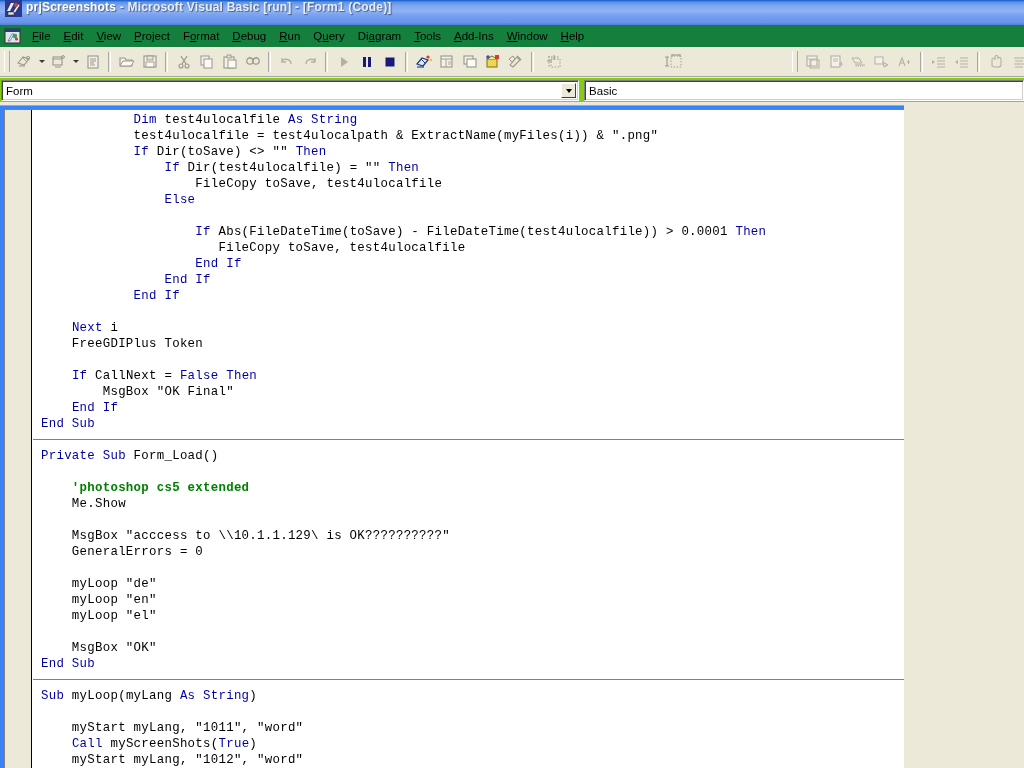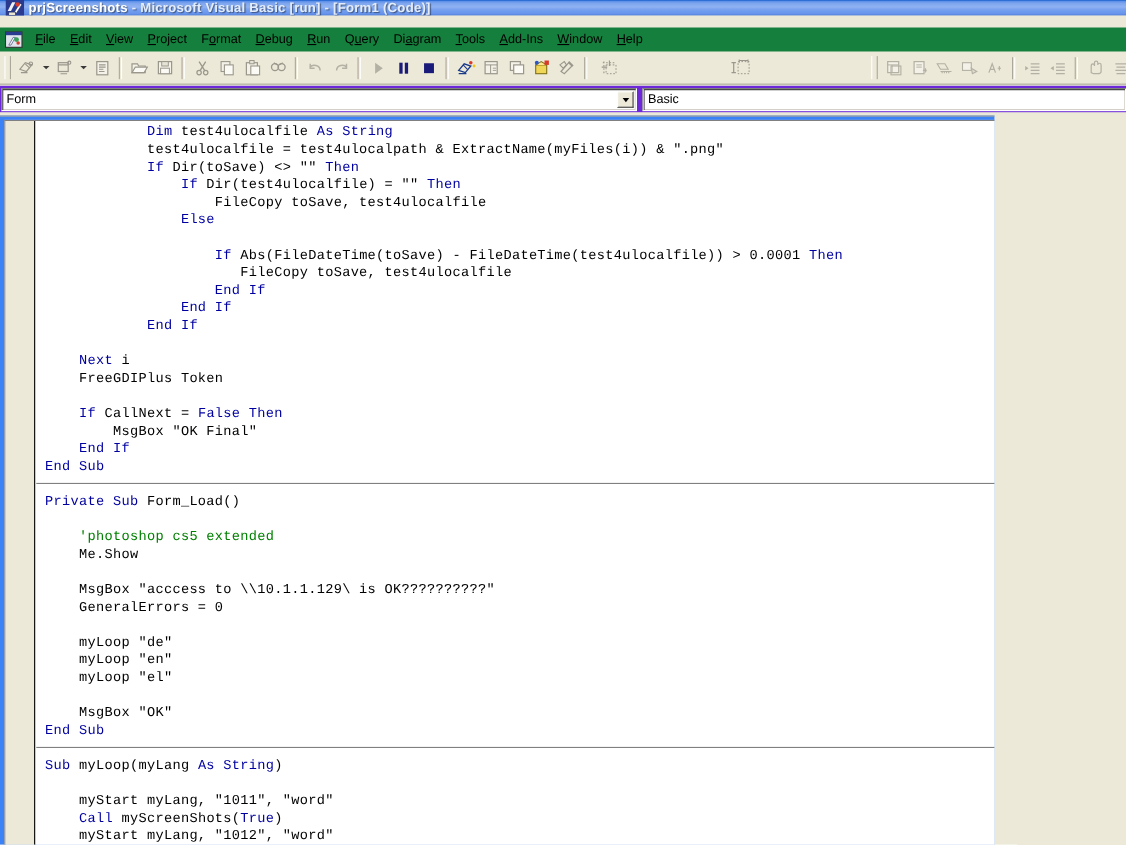--- a/index.html
+++ b/index.html
@@ -13,25 +13,25 @@
   #app {
     position: relative;
     width: 1024px; height: 768px;
     overflow: hidden;
     background: #ece9d8;
   }
 
   
   .titlebar {
     position: absolute; left: 0; top: 0;
-    width: 1024px; height: 14px;
+    width: 1024px; height: 25px;
     background: linear-gradient(to bottom,
        #0e58c8 0%, #5c8fe8 8%, #7ea6ee 22%, #8fb2f2 46%,
        #7ba3ef 58%, #6f9bee 75%, #6793ec 90%, #4f7fd8 100%);
-    display: flex; align-items: center;
+    display: flex; align-items: flex-start;
     box-sizing: border-box;
     padding-left: 3px;
     overflow: hidden;
   }
   .title-icon {
     width: 17px; height: 17px;
     margin: 0 4px 0 2px;
     position: relative;
     flex: none;
   }
@@ -110,21 +110,21 @@
     border-left: 3px solid transparent;
     border-right: 3px solid transparent;
     border-top: 3px solid #3a3a3a;
   }
   .tb-spacer { flex: none; }
 
   
   .dropbar {
     position: absolute; left: 0; top: 78px;
     width: 1024px; height: 24px;
-    background: #6d28d9;
+    background: #84cc16;
     display: flex; align-items: center;
     box-sizing: border-box;
   }
   .combo {
     height: 21px;
     background: #ffffff;
     border: 1px solid #808080;
     border-right-color: #ffffff;
     border-bottom-color: #ffffff;
     box-shadow: inset 1px 1px 0 #404040, inset -1px -1px 0 #d4d0c8;
@@ -199,21 +199,21 @@
     left: 8px; top: 2px;
     font-family: "Liberation Mono", "DejaVu Sans Mono", monospace;
     font-size: 12.4px;
     line-height: 16px;
     white-space: pre;
     color: #000000;
     letter-spacing: 0.28px;
   }
   .code-lines .ln { height: 16px; }
   .kw   { color: #0000a0; }
-  .cmt  { color: #008000; }
+  .cmt  { color: #008000; font-weight: bold; }
 
   
   .proc-sep {
     position: absolute;
     left: 0; right: 0;
     height: 0;
     border-top: 1px solid #808080;
   }
 </style>
 </head>

